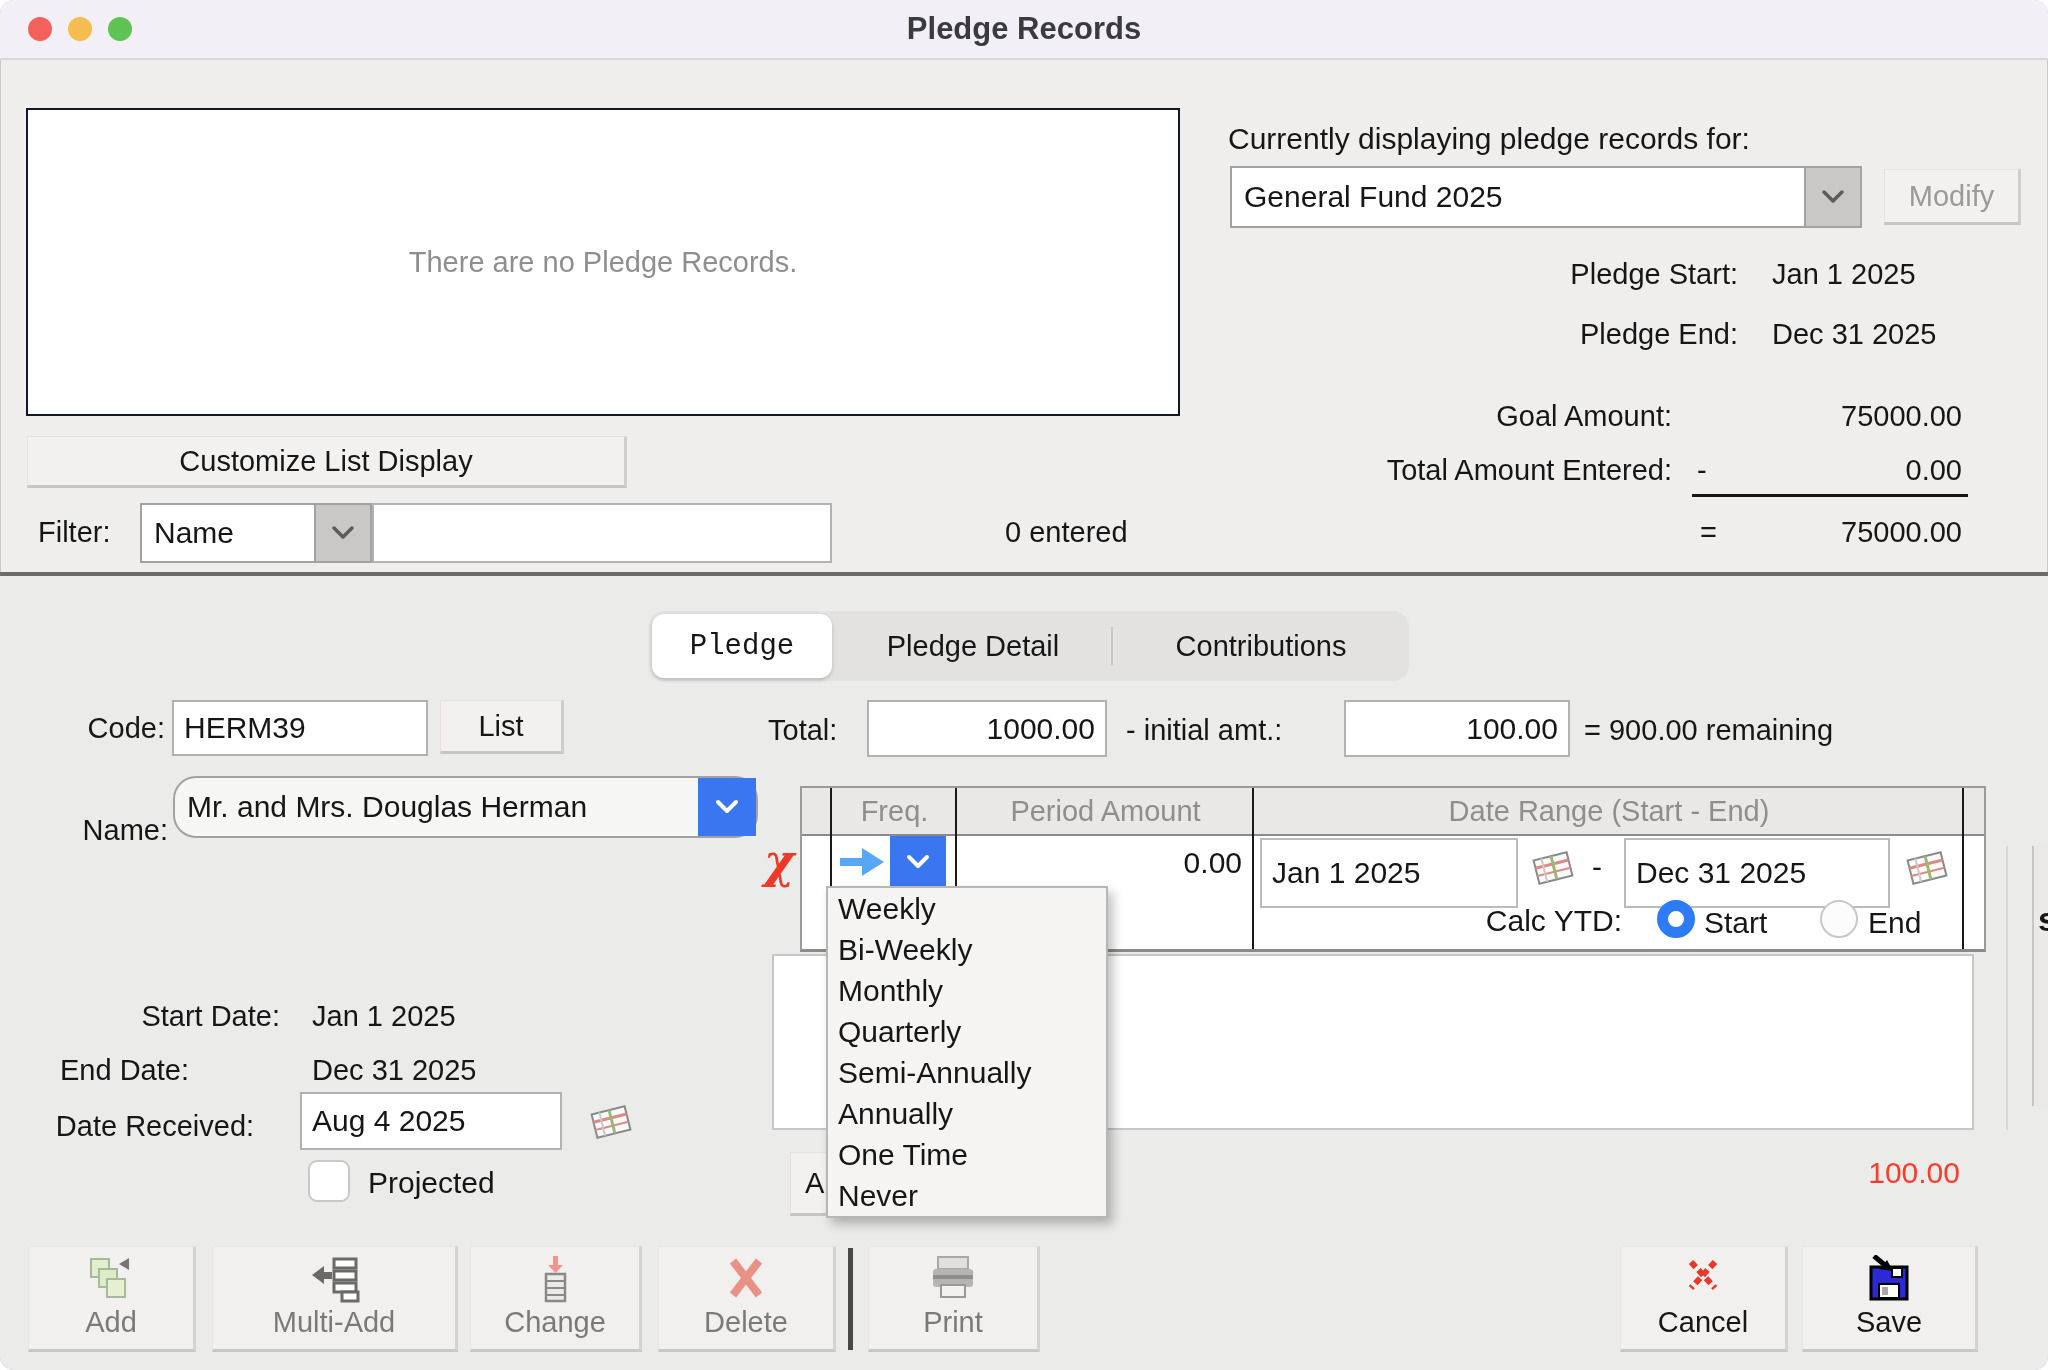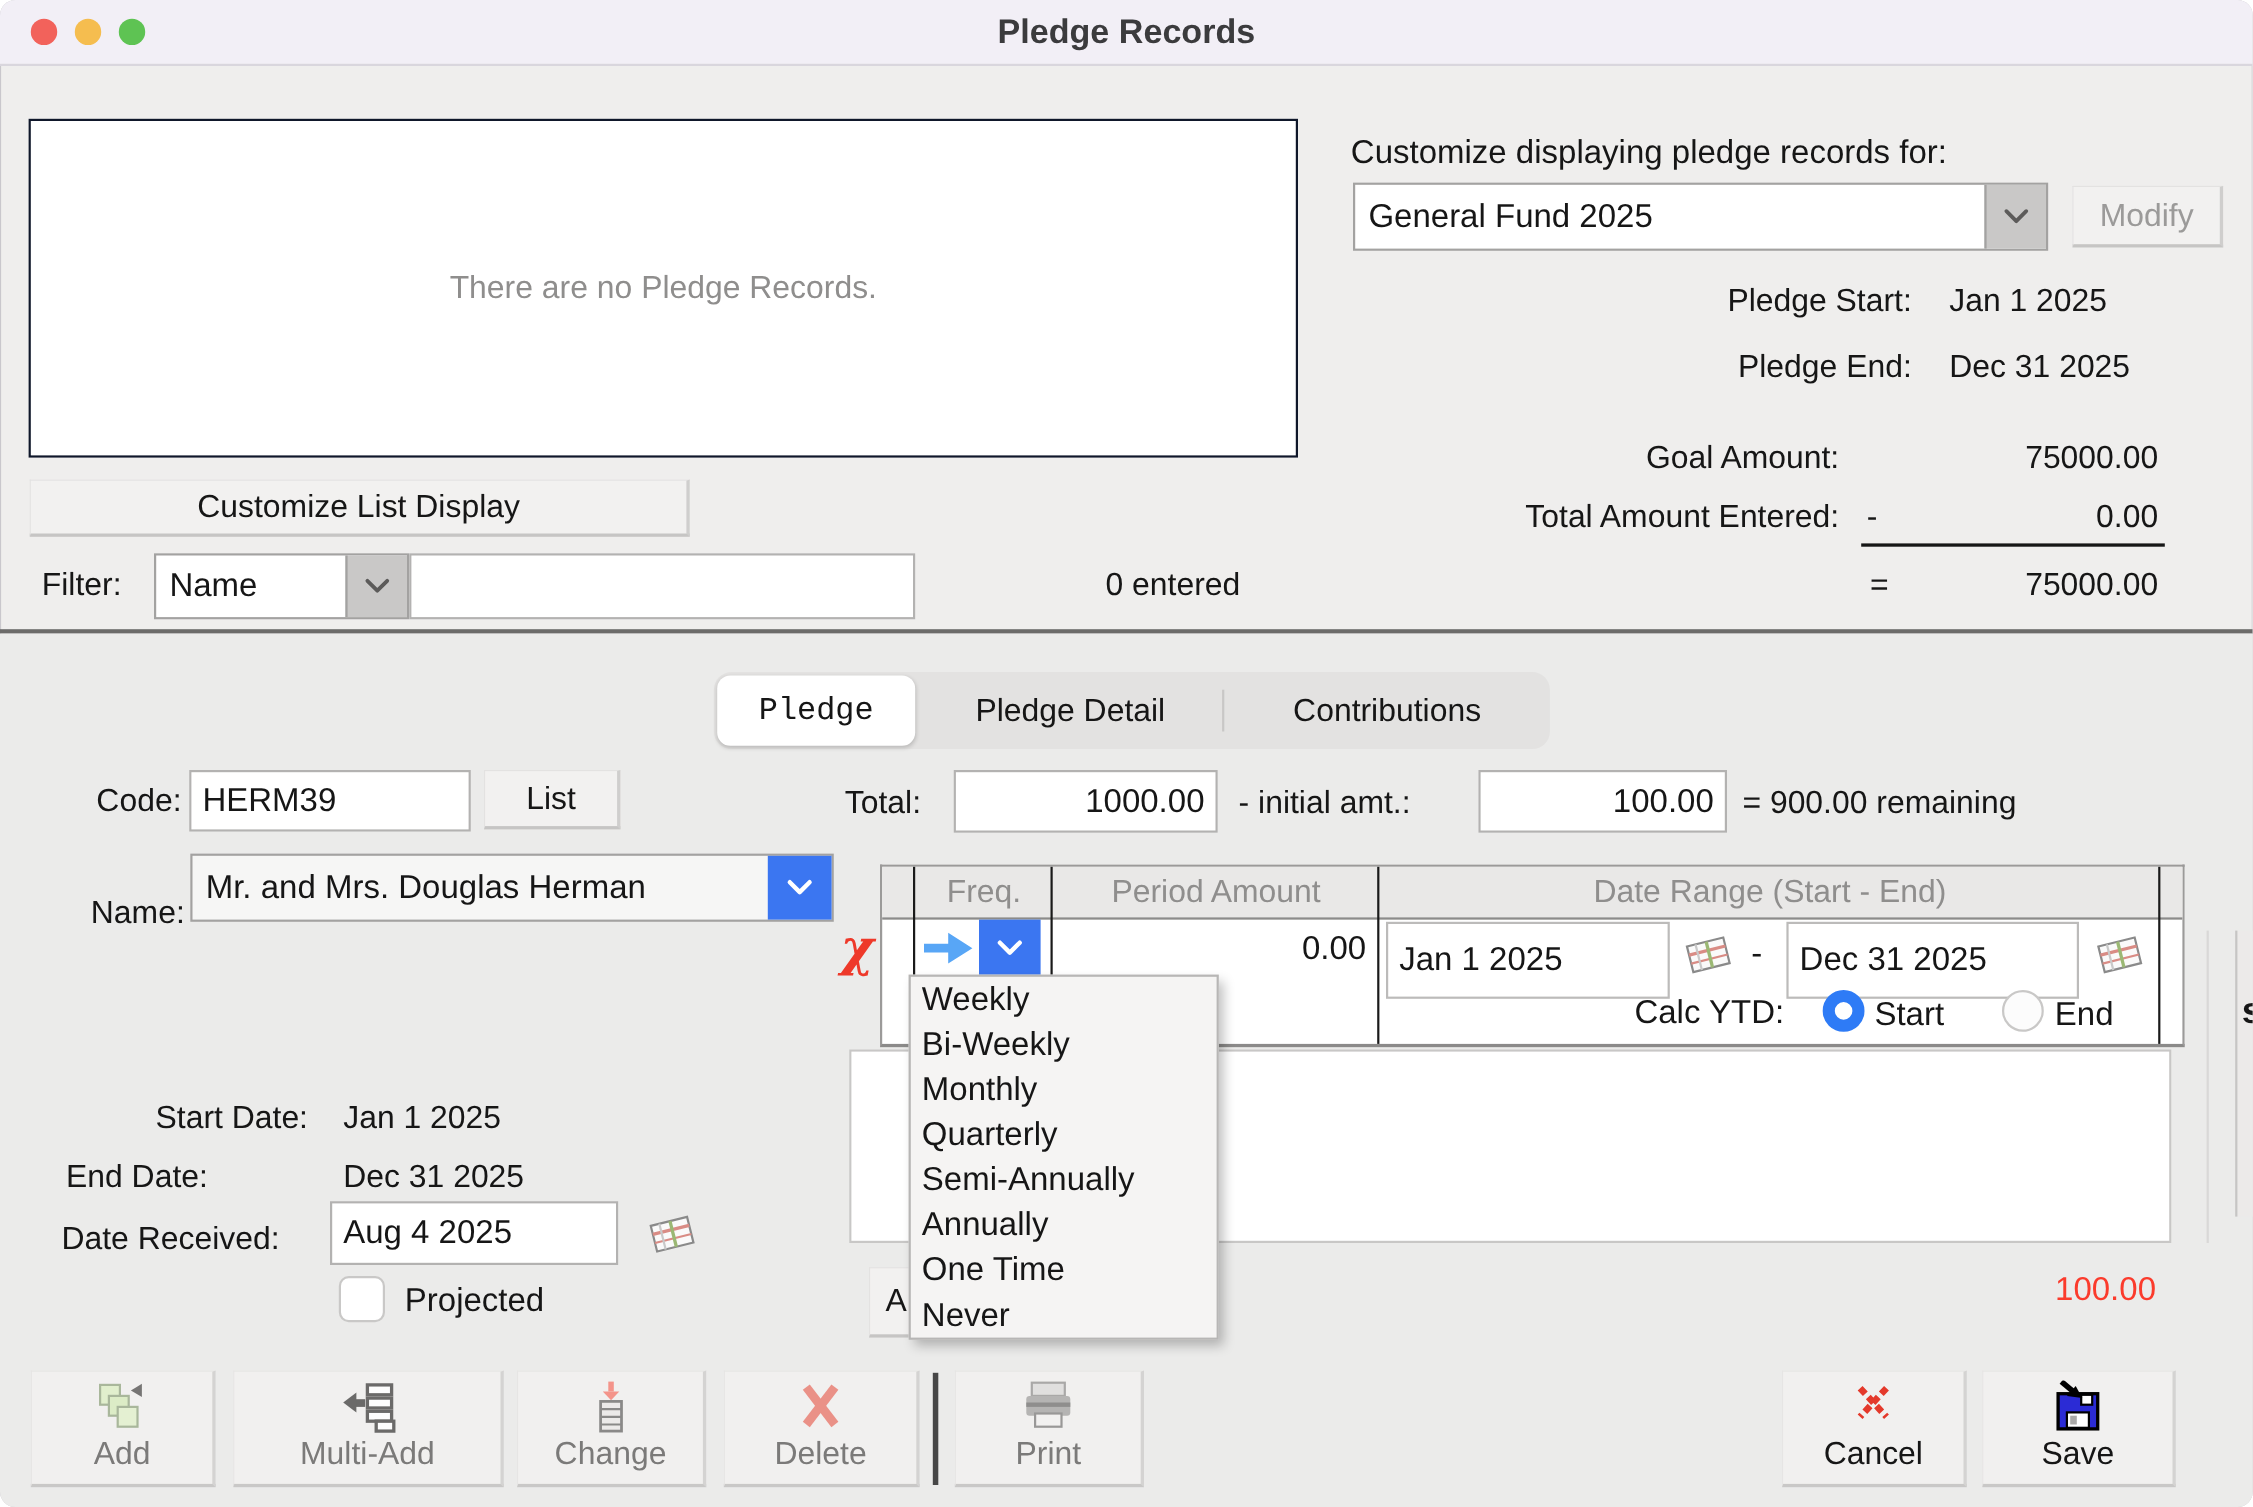--- a/index.html
+++ b/index.html
@@ -79,21 +79,21 @@
       <svg width="26" height="18" viewBox="0 0 26 18">
           <polyline points="4,4 13,13 22,4" fill="none" stroke="#5c5b5a" stroke-width="3.5" stroke-linecap="round" stroke-linejoin="round"></polyline>
         </svg>
     </span>
   </div>
 
   <input class="input abs" style="left: 372px; top: 503px; width: 460px; height: 60px;" value="">
 
   <div class="abs txt" style="left:1005px;top:516px;">0 entered</div>
 
-  <div class="abs txt30" style="left:1228px;top:122px;">Customize displaying pledge records for:</div>
+  <div class="abs txt30" style="left:1228px;top:122px;">Currently displaying pledge records for:</div>
 
   <div class="dropdown abs" style="left:1230px;top:166px;width:632px;height:62px;">
     <span class="dd-text">General Fund 2025</span>
     <span class="dd-btn">
       <svg width="26" height="18" viewBox="0 0 26 18">
           <polyline points="4,4 13,13 22,4" fill="none" stroke="#5c5b5a" stroke-width="3.5" stroke-linecap="round" stroke-linejoin="round"></polyline>
         </svg>
     </span>
   </div>
 
@@ -136,21 +136,21 @@
 
   <div class="abs txt right" style="left:40px;top:712px;width:125px;">Code:</div>
   <div class="input abs" style="left:172px;top:700px;width:256px;height:56px;">
       <span>HERM39</span>
     </div>
   <div class="flatbtn abs" style="left:440px;top:700px;width:124px;height:54px;">
       <span>List</span>
     </div>
 
   <div class="abs txt right" style="left:40px;top:790px;width:128px;margin-top:24px;">Name:</div>
-  <div class="combo abs" style="left:173px;top:776px;width:585px;height:62px;">
+  <div class="combo abs" style="left:173px;top:776px;width:585px;height:62px;border-radius:23px;">
     <span class="dd-text">Mr. and Mrs. Douglas Herman</span>
     <span class="blue-btn">
       <svg width="28" height="20" viewBox="0 0 28 20">
           <polyline points="5,5 14,14 23,5" fill="none" stroke="#ffffff" stroke-width="4" stroke-linecap="round" stroke-linejoin="round"></polyline>
         </svg>
     </span>
   </div>
 
   <div class="abs txt" style="left:768px;top:714px;">Total:</div>
   <div class="input abs right" style="left:867px;top:700px;width:240px;height:57px;">

